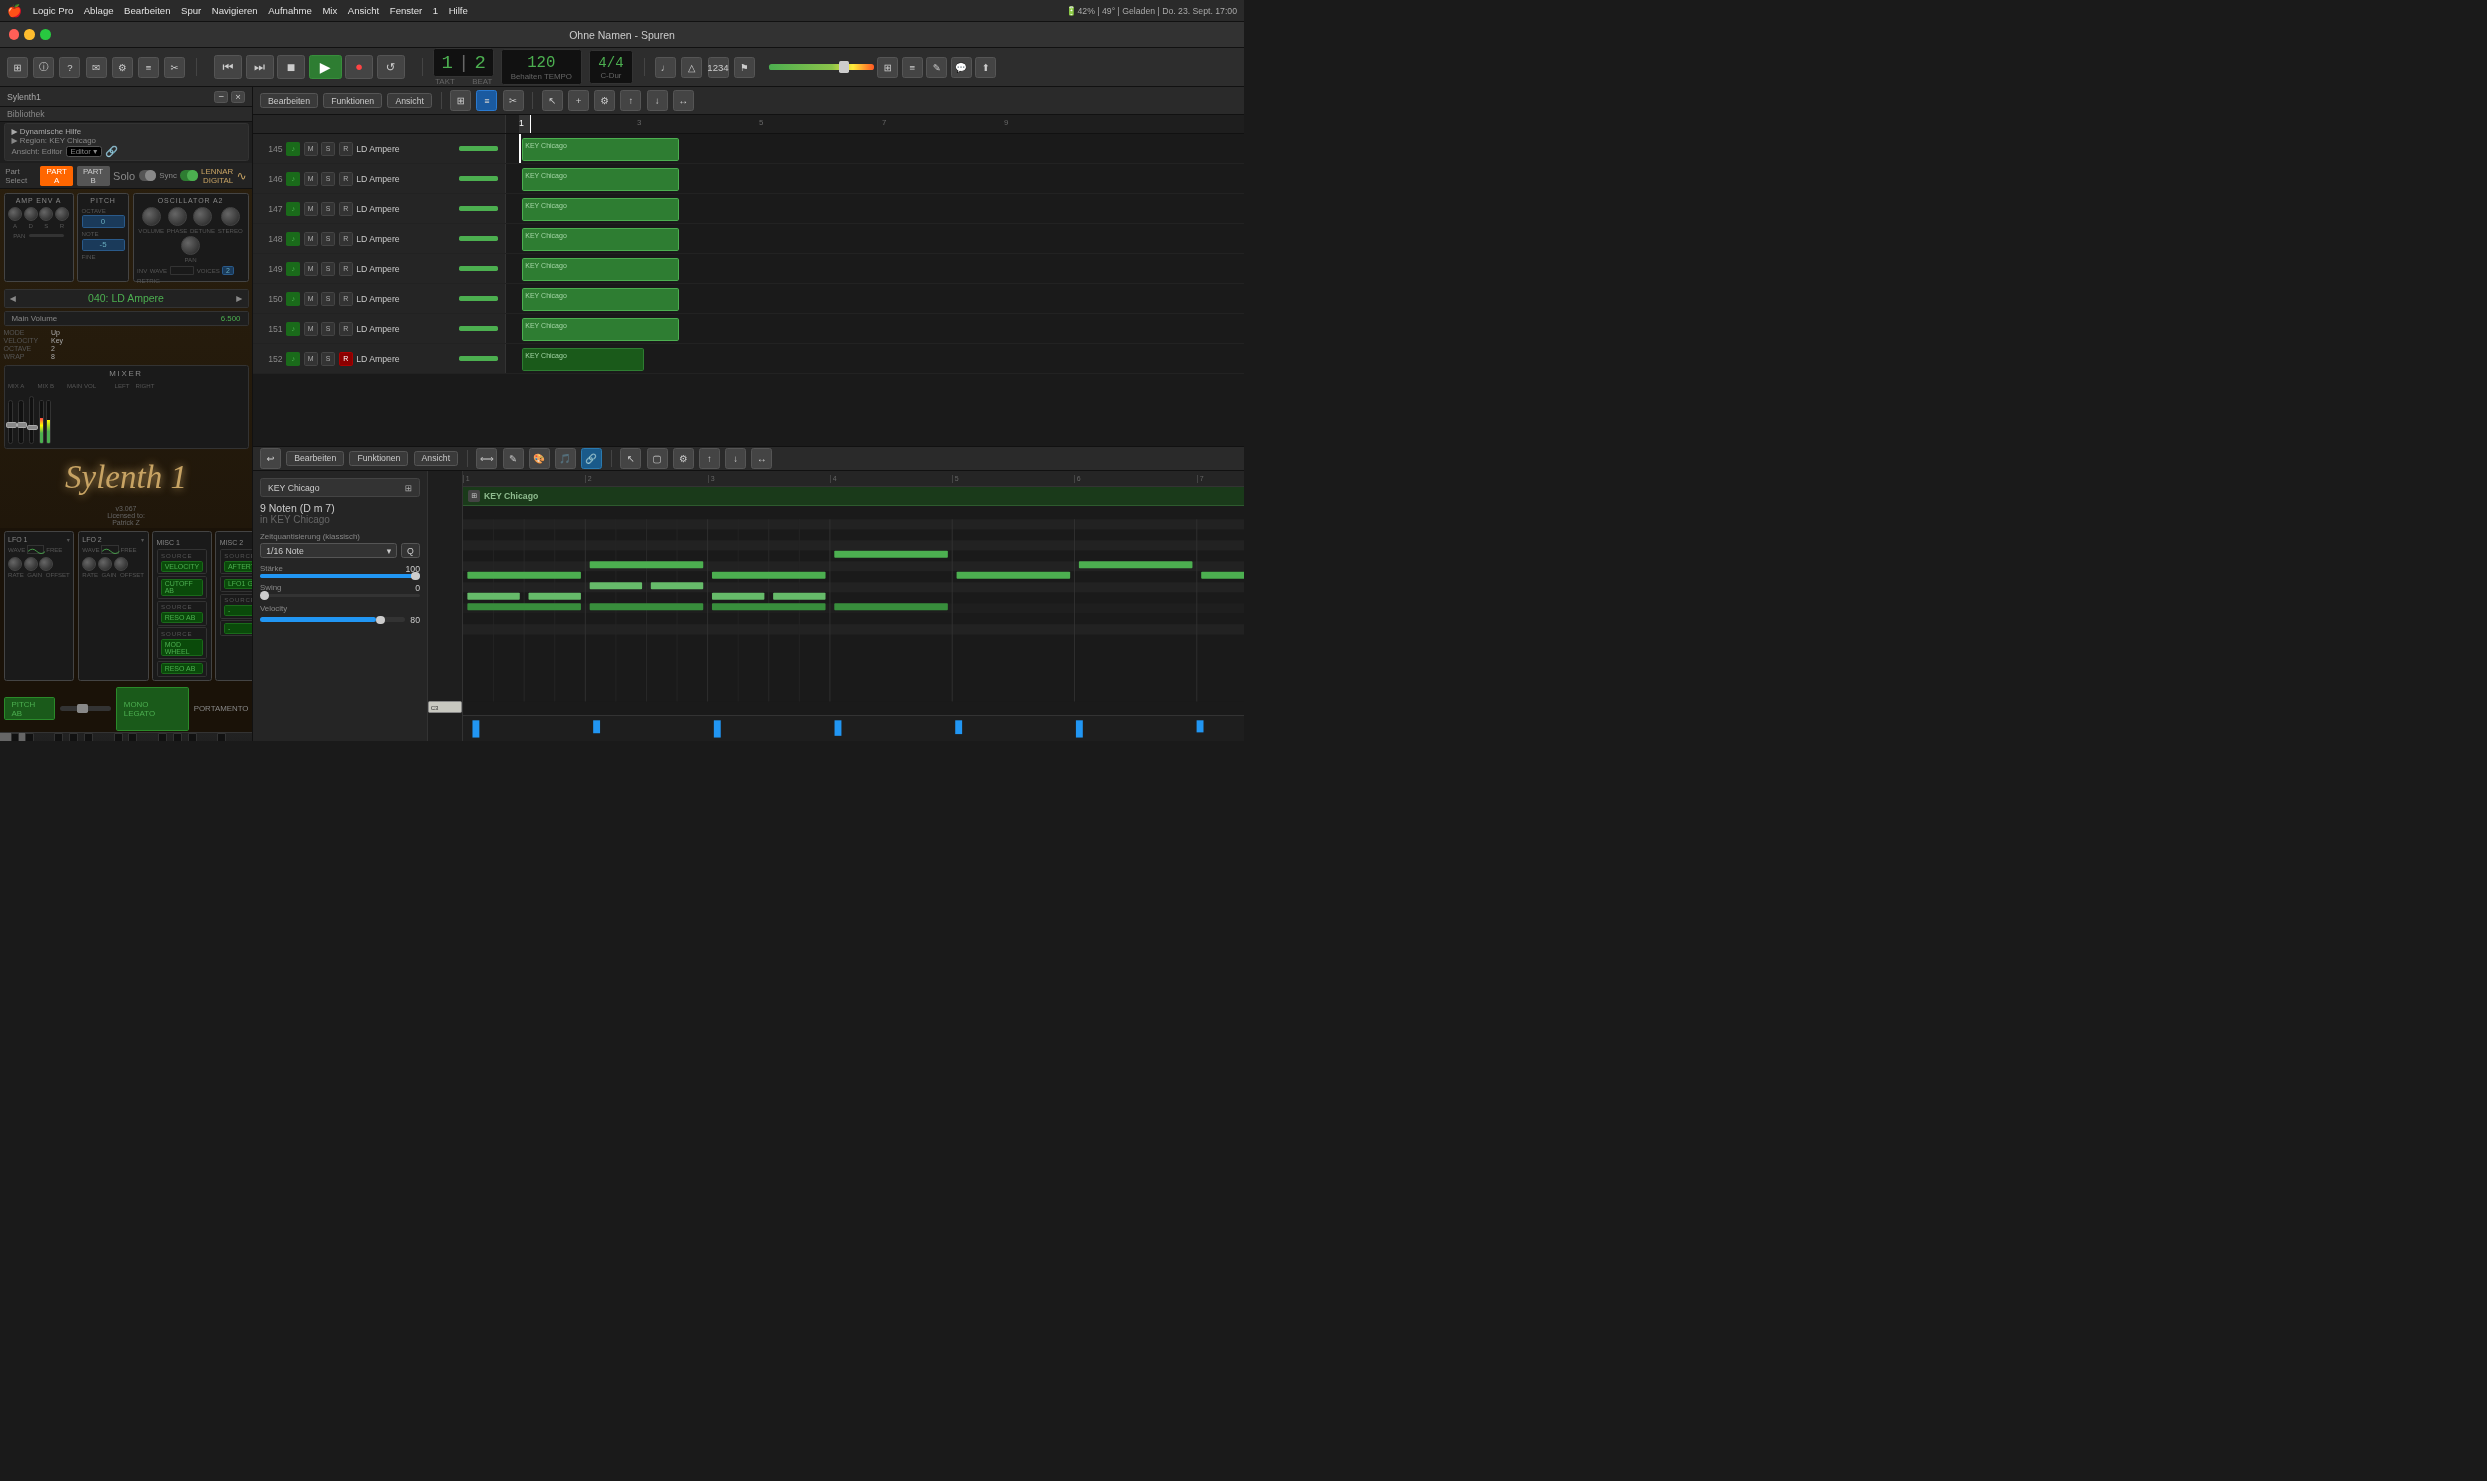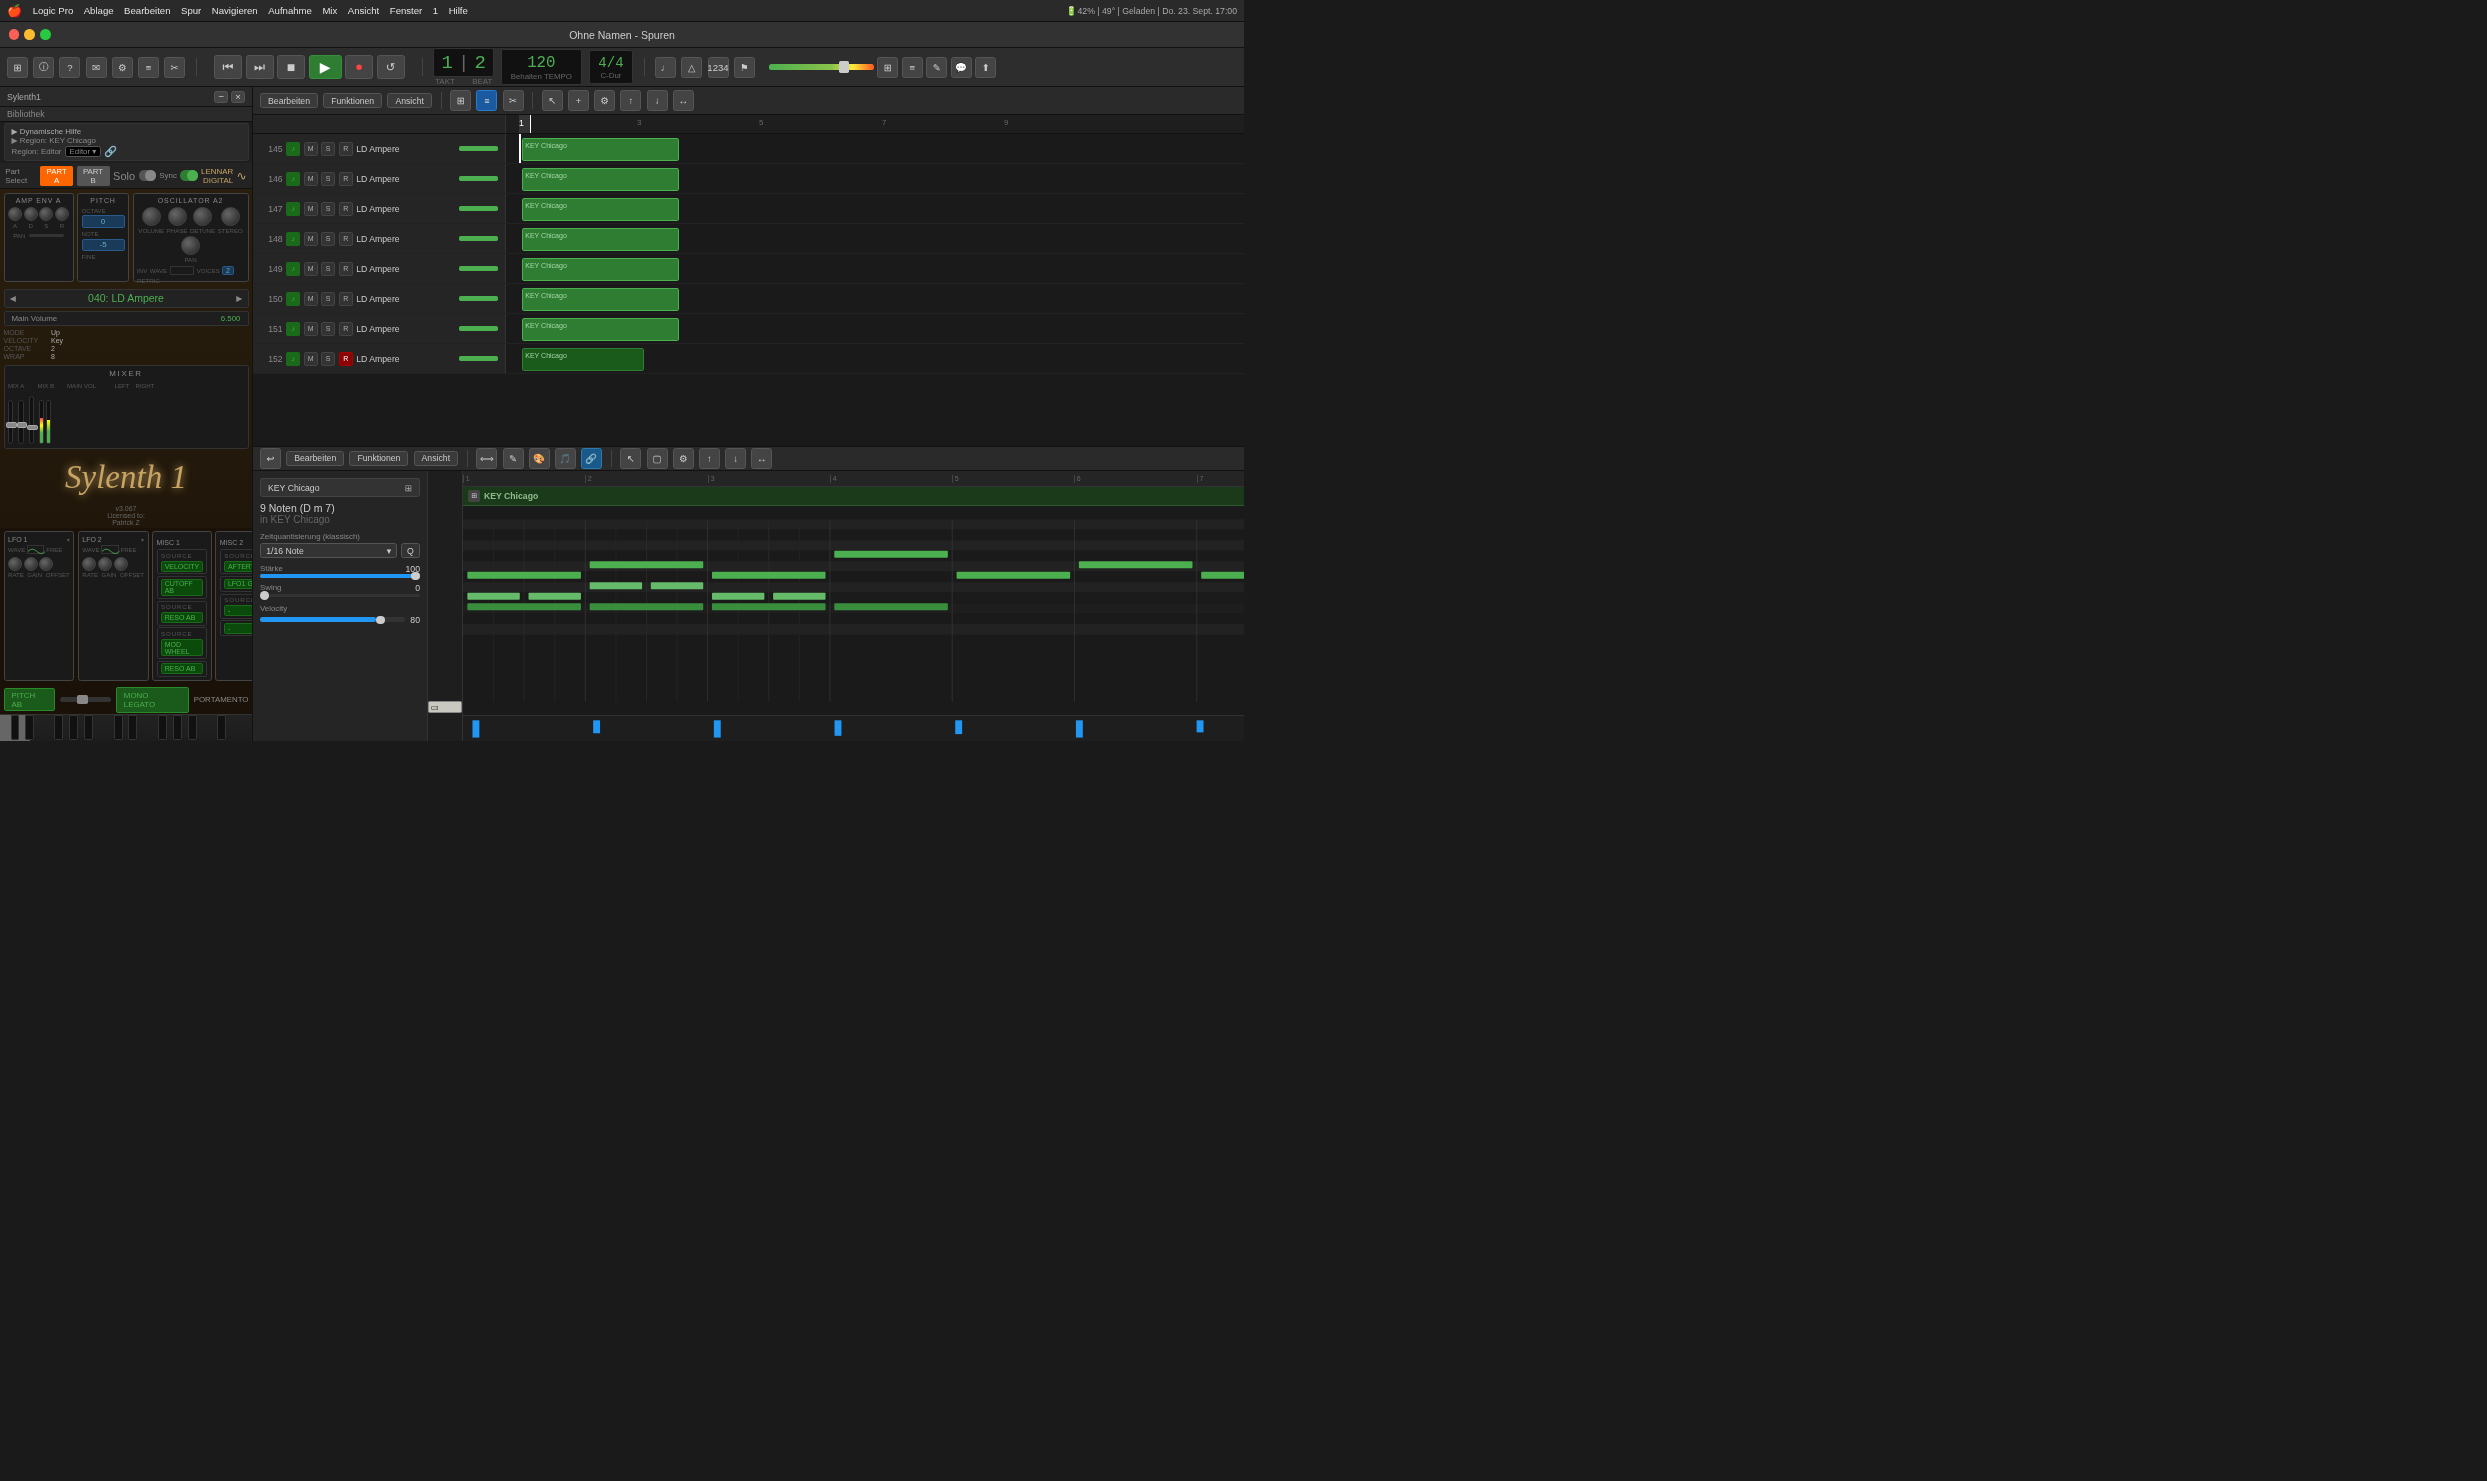--- a/index.html
+++ b/index.html
@@ -828,21 +828,21 @@
         <div class="icon-btn" style="width:14px;height:12.2px;">×</div>
       </div>
     </div>
 
     <div style="background:#2a2a2a;padding:1.7px 7px;font-size:8.7px;color:#888;text-align:left;border-bottom:0.9px solid #111;">Bibliothek</div>
 
     <div class="dynamic-help">
       <div style="color:#aaa;font-size:7.9px;">▶ <span>Dynamische Hilfe</span></div>
       <div style="color:#888;font-size:7.9px;">▶ <span>Region: KEY Chicago</span></div>
       <div style="color:#888;font-size:7.9px;display:flex;align-items:center;gap:3.5px;">
-        <span>Region: Editor</span>
+        <span>Ansicht: Editor</span>
         <span style="background:#000000;border:0.9px solid #555;border-radius:2.6px;padding:0 3.5px;">Editor ▾</span>
         <span style="color:#aaa;font-size:10.5px;cursor:pointer;">🔗</span>
       </div>
     </div>
 
     <div class="sylenth-body">
 
       <div class="sylenth-top">
         <span style="font-size:7.9px;color:#888;">Part Select</span>
         <button class="part-btn">PART A</button>
@@ -1095,21 +1095,21 @@
             <span class="source-value">-</span>
           </div>
         </div>
       </div>
 
       <div style="background:#1a1208;padding:1.7px 3.5px;display:flex;align-items:center;gap:5.2px;">
         <div style="background:#1a5a1a;border:0.9px solid #2a8a2a;border-radius:1.7px;padding:1.7px 7px;color:#4CAF50;font-size:7.9px;">PITCH AB</div>
         <div style="width:52px;height:5.2px;background:#333;border-radius:2.6px;position:relative;">
           <div style="width:10.5px;height:8.7px;background:#888;border-radius:1.7px;position:absolute;top:-1.7px;left:17.5px;"></div>
         </div>
-        <div style="background:#1a5a1a;border:0.9px solid #2a8a2a;border-radius:1.7px;padding:3px 7px;color:#4CAF50;font-size:7.9px;">MONO LEGATO</div>
+        <div style="background:#1a5a1a;border:0.9px solid #2a8a2a;border-radius:1.7px;padding:12px 7px;color:#4CAF50;font-size:7.9px;">MONO LEGATO</div>
         <div style="font-size:7.9px;color:#888;">PORTAMENTO</div>
       </div>
 
       <div class="keyboard">
         <div style="display:flex;height:100%;position:relative;">
 
           <div style="display:flex;height:100%;">
 
             <div class="white-key"></div>
             <div class="white-key"></div>

